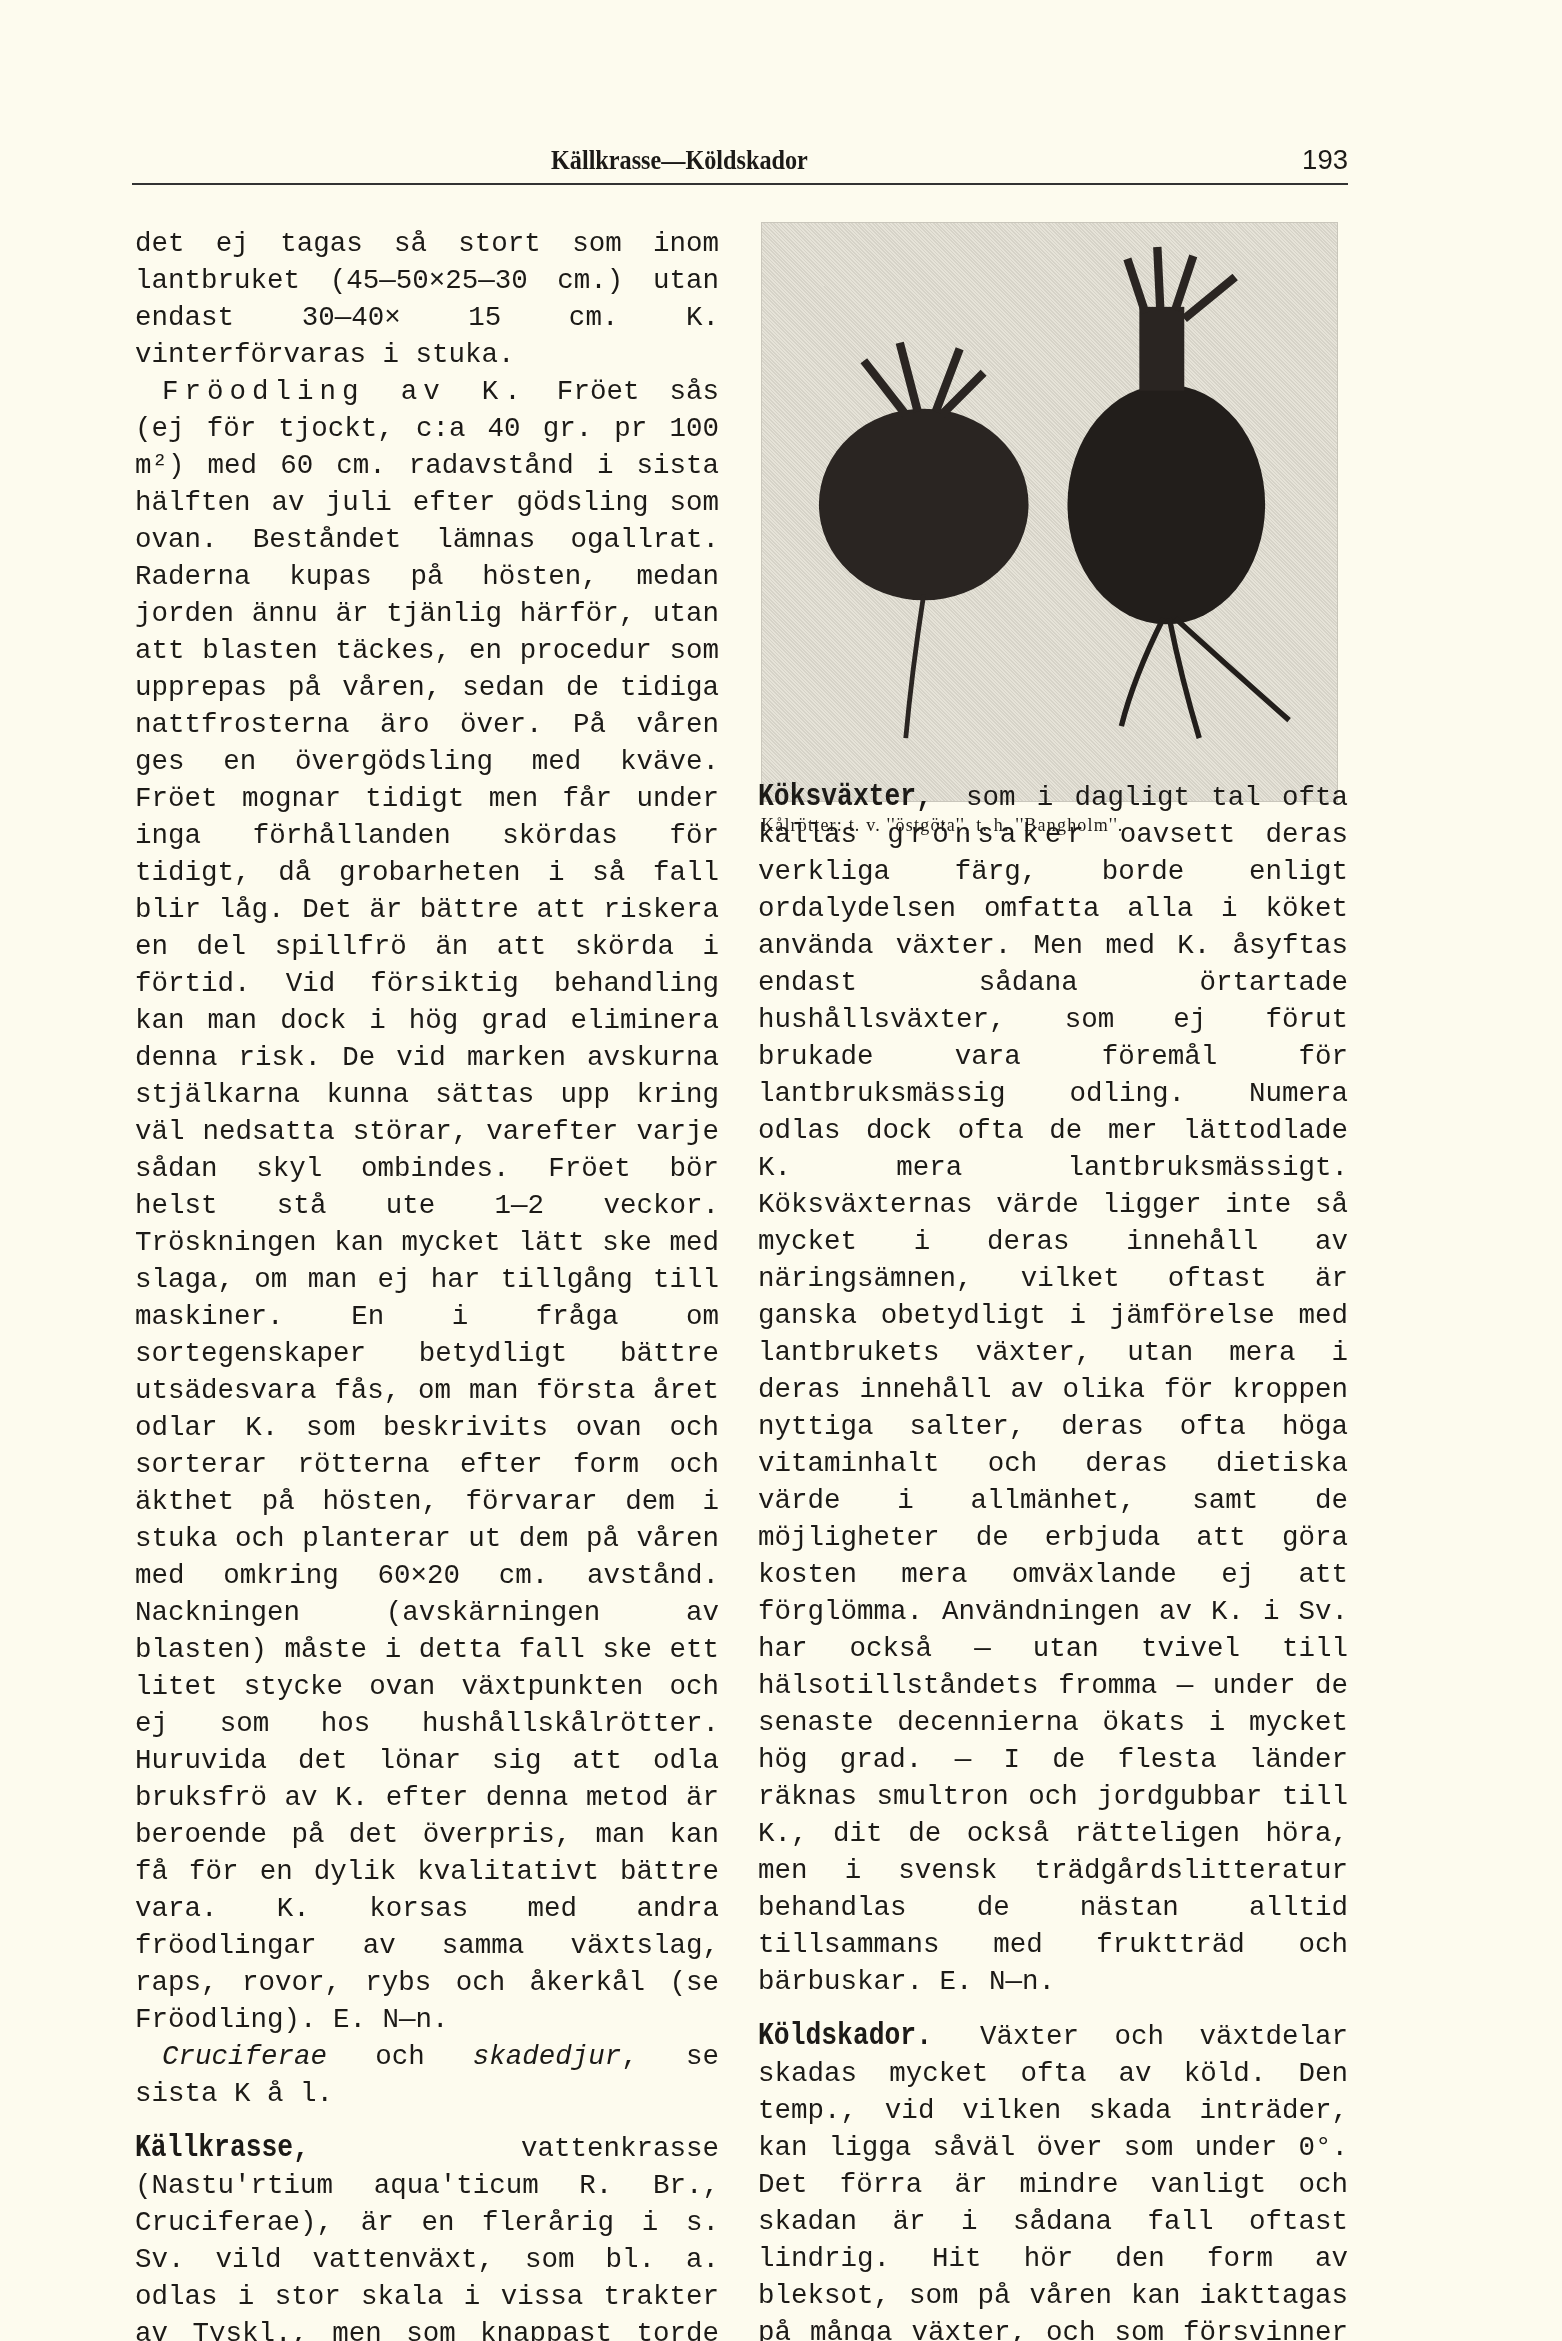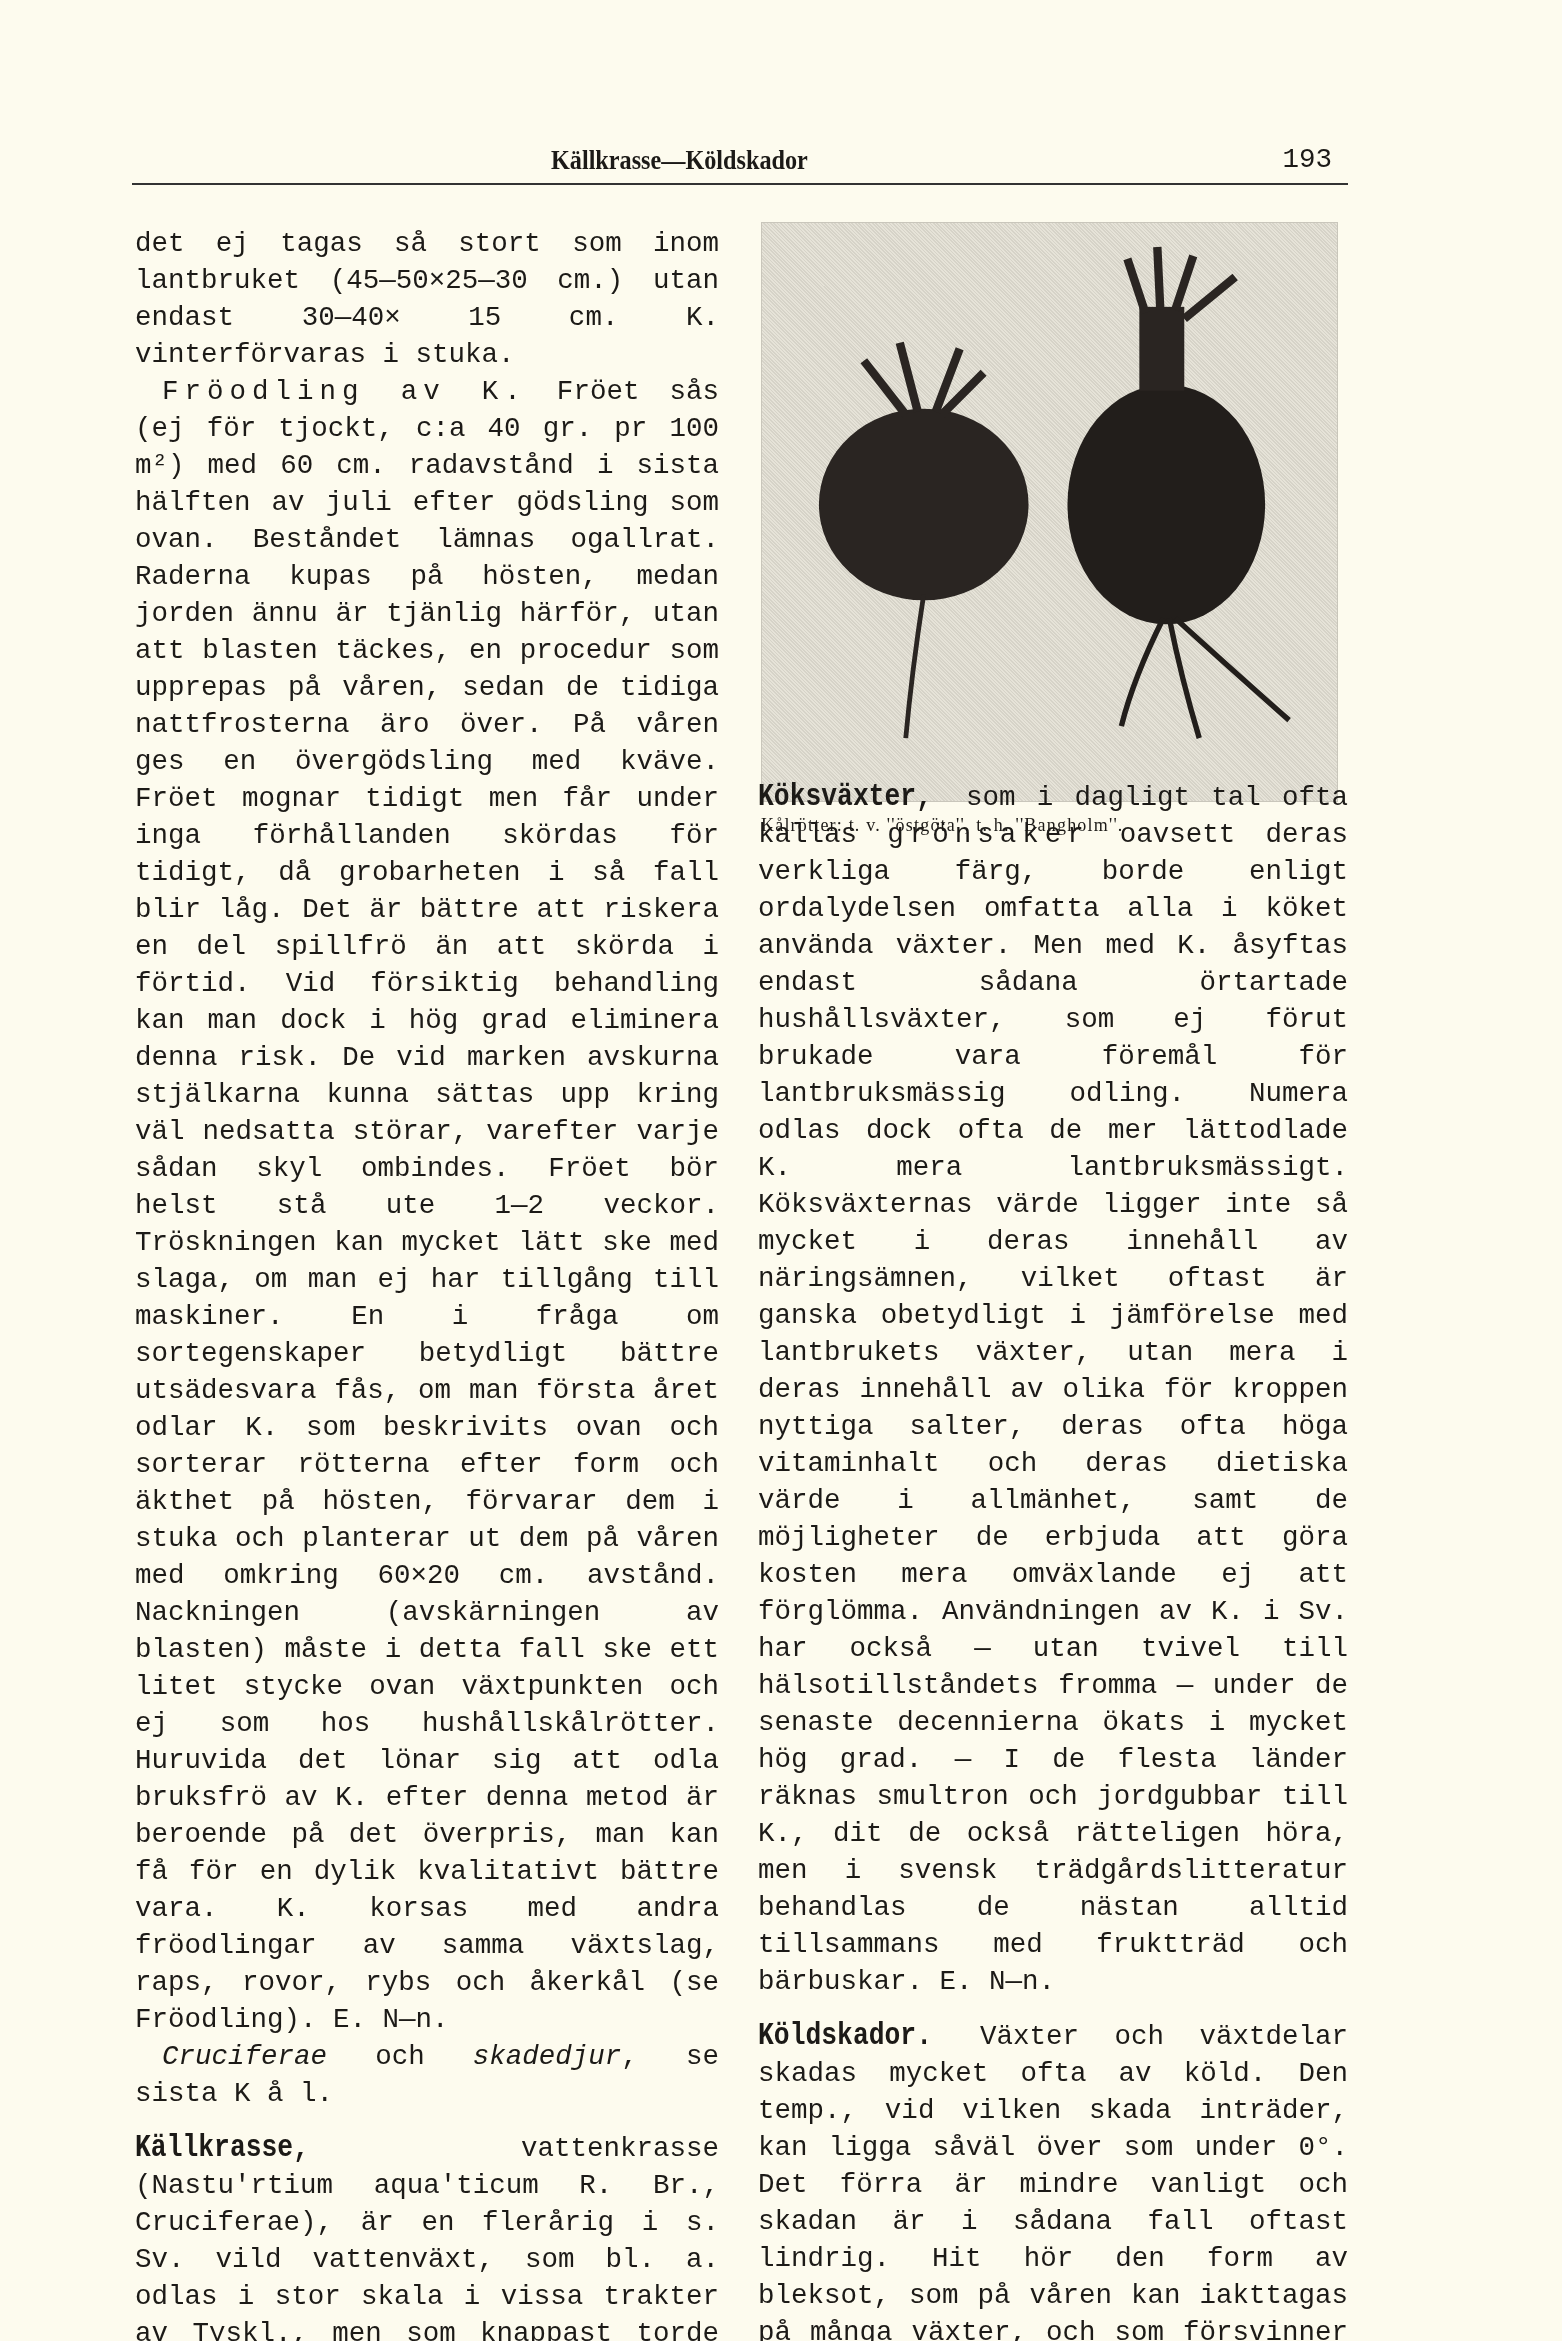--- a/index.html
+++ b/index.html
@@ -1,20 +1,20 @@
 <!DOCTYPE html>
 <html style="font-size:9.6px"><head>
 <meta charset="utf-8">
 <style>
   html,body{margin:0;padding:0;}
   body{width:1563px;height:2342px;background:#fdfbee;position:relative;overflow:hidden;
        font-family:"DejaVu Serif","Liberation Serif",serif;color:#1c1a17;}
   .header{position:absolute;left:132px;top:144px;width:1216px;height:42px;}
   .header .title{position:absolute;left:419px;top:0;font-family:"Liberation Serif",serif;font-weight:bold;font-size:27.5px;transform:scaleX(0.88);transform-origin:left;}
-  .header .pageno{position:absolute;right:16px;top:0;font-family:Liberation Mono, monospace;font-size:27.5px;}
+  .header .pageno{position:absolute;right:0;top:0;font-family:Liberation Sans, sans-serif;font-size:27.5px;}
   .rule{position:absolute;left:132px;top:183px;width:1216px;height:2.4px;background:#333;}
   .col{position:absolute;font-family:Liberation Mono, monospace;font-size:27.5px;line-height:37px;text-align:justify;}
   .left{left:135px;top:225px;width:584px;}
   .right{left:758px;top:778px;width:590px;}
   .col p{margin:0;}
   .indent{text-indent:27px;}
   .sp{letter-spacing:6px;}
   .hw{font-weight:bold;font-size:31px;transform:scaleX(0.85);display:inline-block;transform-origin:left;margin-right:-18px;}
   .entry{margin-top:17px !important;}
   .photo{position:absolute;left:761px;top:216px;width:584px;height:755px;}

